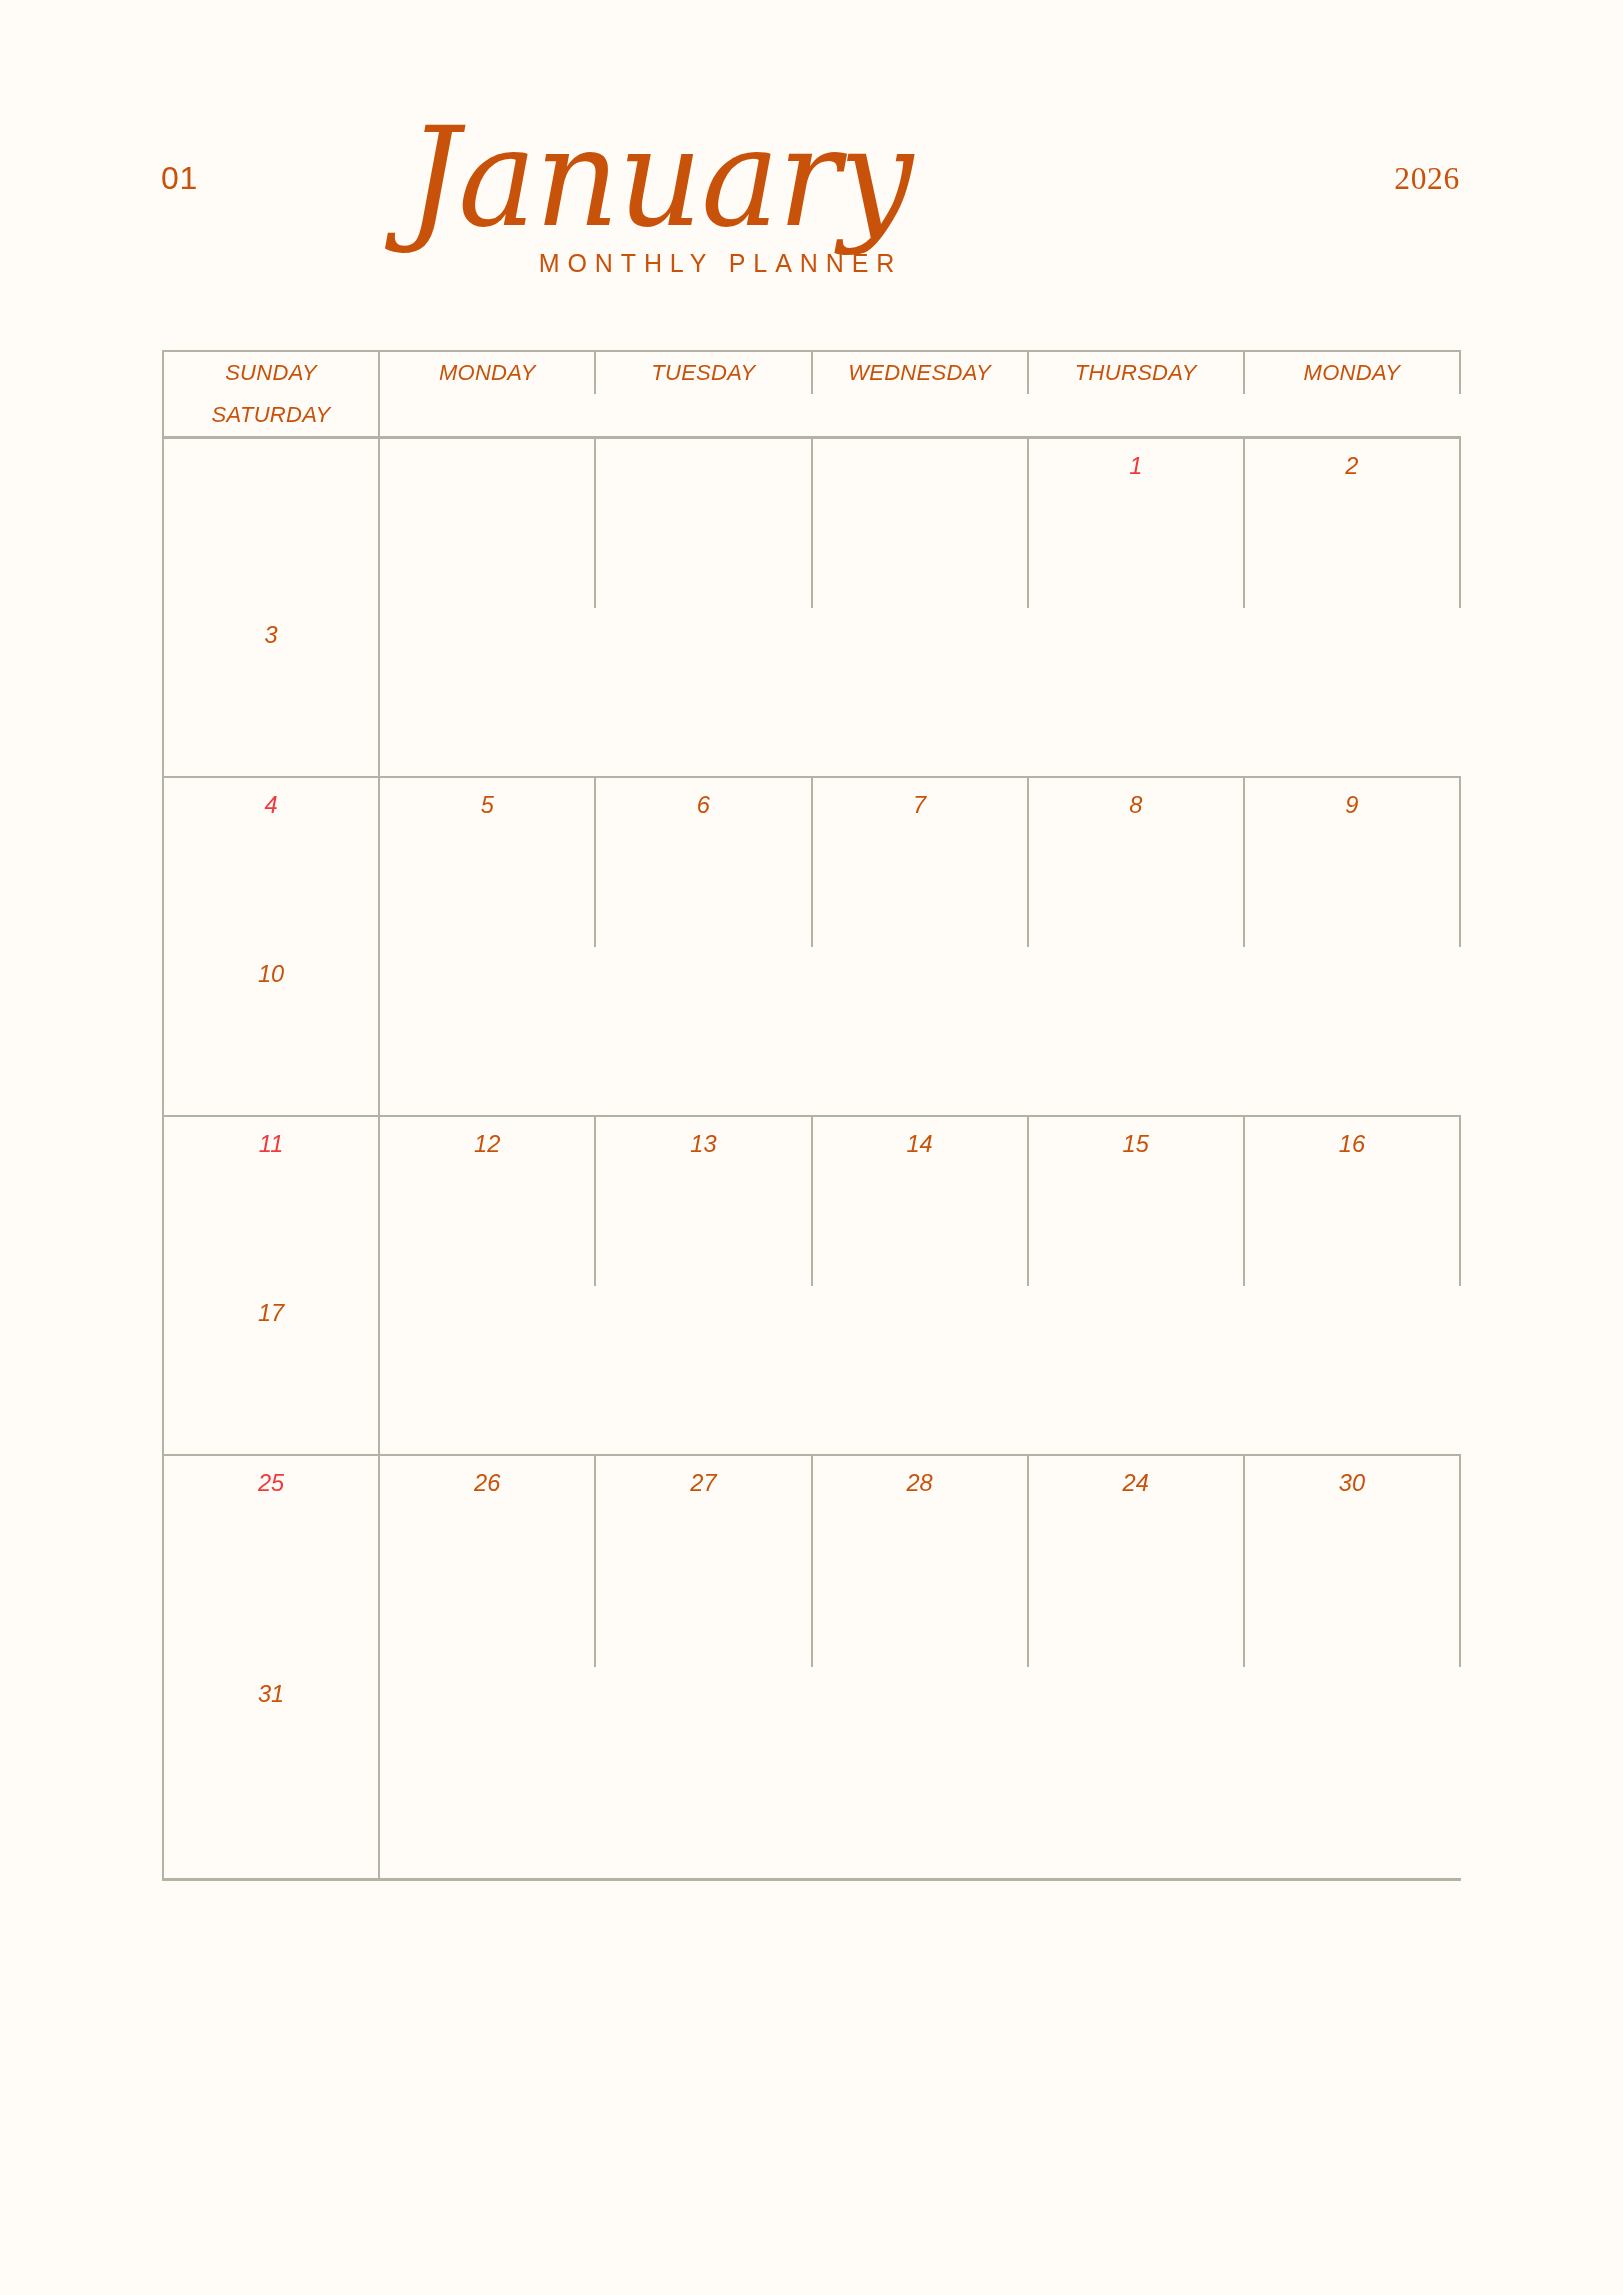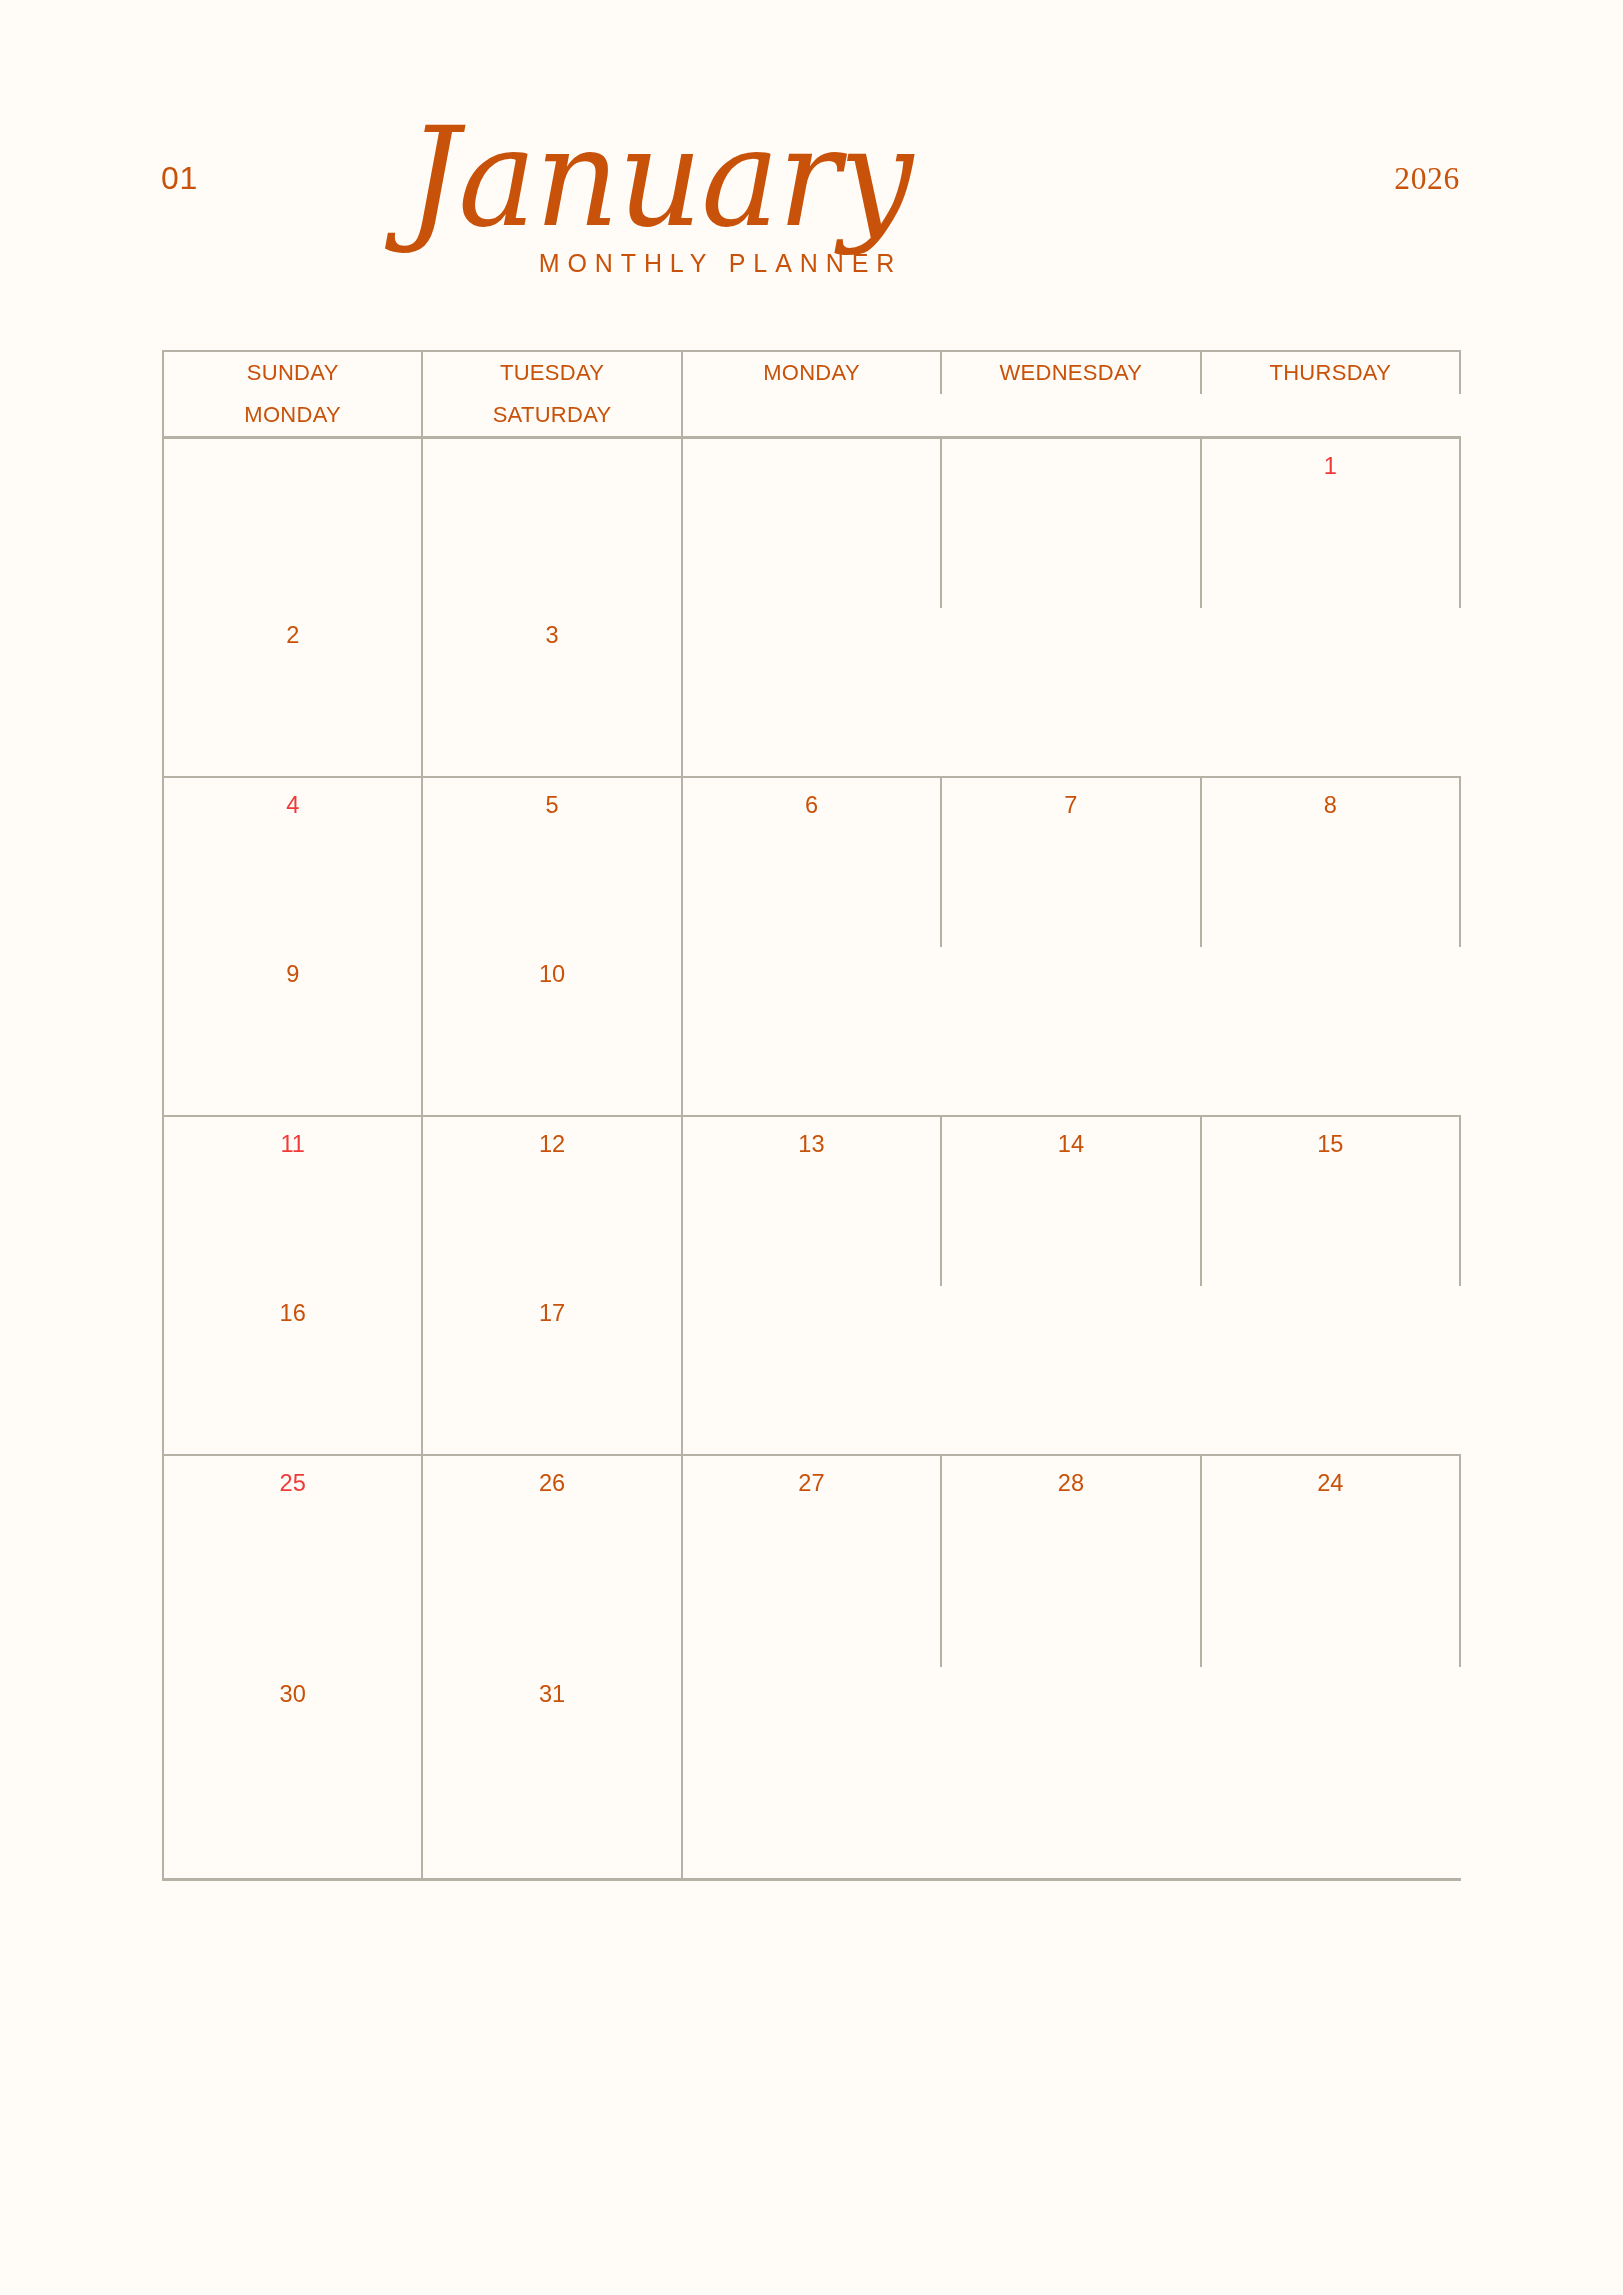--- a/index.html
+++ b/index.html
@@ -46,21 +46,22 @@
   .calendar {
     position: absolute;
     left: 162px; top: 350px;
     width: 1299px;
     border-left: 2px solid #b5b1a5;
     border-top: 2px solid #b5b1a5;
     box-sizing: border-box;
   }
   .head-row, .week-row {
     display: grid;
-    grid-template-columns: repeat(5, 1fr);
+    grid-template-columns: repeat(6, 1fr);
+    font-style: italic;
   }
   .head-row {
     height: 87px;
     border-bottom: 3.9px solid #b5b1a5;
     box-sizing: border-box;
   }
   .head-cell {
     border-right: 2px solid #b5b1a5;
     display: flex; align-items: center; justify-content: center;
     font-size: 22px; letter-spacing: 0.3px;
@@ -88,22 +89,22 @@
 <div class="year">2026</div>
 
 <div class="title-wrap">
   <span class="month-title">January</span>
 </div>
 <div class="subtitle">MONTHLY PLANNER</div>
 
 <div class="calendar">
   <div class="head-row">
     <div class="head-cell">SUNDAY</div>
+    <div class="head-cell">MONDAY</div>
     <div class="head-cell">TUESDAY</div>
-    <div class="head-cell">MONDAY</div>
     <div class="head-cell">WEDNESDAY</div>
     <div class="head-cell">THURSDAY</div>
     <div class="head-cell">MONDAY</div>
     <div class="head-cell">SATURDAY</div>
   </div>
 
   <div class="week-row">
     <div class="day-cell"></div>
     <div class="day-cell"></div>
     <div class="day-cell"></div>

